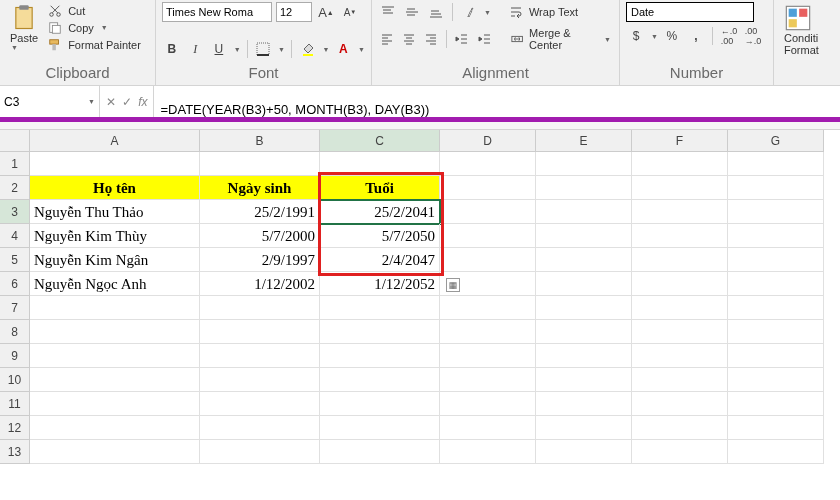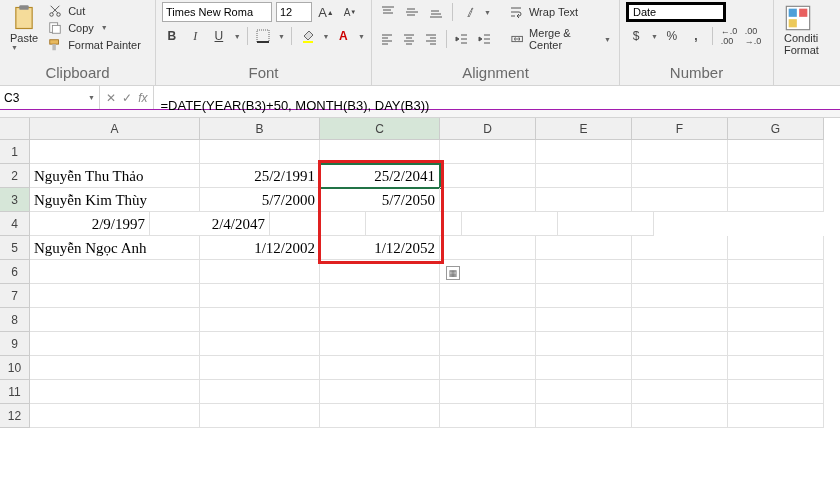--- a/index.html
+++ b/index.html
@@ -13,25 +13,25 @@
 .ribbon-col { display: flex; flex-direction: column; gap: 1px; }
 .small-btn { font-size: 11px; color: #333; padding: 1px 2px; display: flex; align-items: center; gap: 6px; }
 .icon-sm { width: 14px; height: 14px; display: inline-block; }
 .big-btn { display: flex; flex-direction: column; align-items: flex-start; padding: 2px 4px; font-size: 11px; color: #333; }
 .big-btn .icon-lg { width: 28px; height: 28px; }
 .font-sel { border: 1px solid #ababab; background: #fff; font-size: 11px; padding: 1px 3px; height: 20px; }
 .font-name { width: 110px; }
 .font-size { width: 36px; }
 .sq-btn { width: 20px; height: 20px; border: 1px solid transparent; display: inline-flex; align-items: center; justify-content: center; font-size: 12px; color: #444; }
 .sep { width: 1px; height: 18px; background: #c7c7c7; margin: 0 2px; }
-.number-fmt { border: 3px solid #000000; background: #fff; width: 100px; height: 20px; font-size: 11px; padding: 1px 4px; }
+.number-fmt { border: 1px solid #000000; background: #fff; width: 128px; height: 20px; font-size: 11px; padding: 1px 4px; }
 .dd-arr { font-size: 7px; color: #666; margin-left: 1px; }
 
 
-.fbar { display: flex; align-items: stretch; border-bottom: 1px solid #a21caf; height: 24px; background: #fff; }
+.fbar { display: flex; align-items: stretch; border-bottom: 5px solid #a21caf; height: 36px; background: #fff; }
 .name-box { width: 100px; border-right: 1px solid #d4d4d4; display: flex; align-items: center; padding: 0 4px; font-size: 12px; justify-content: space-between; }
 .fbar-btns { display: flex; align-items: center; padding: 0 6px; border-right: 1px solid #d4d4d4; gap: 6px; color: #888; }
 .fbar-input { flex: 1; padding: 0 6px; display: flex; align-items: center; font-size: 13px; margin-top: 16px; }
 
 
 .grid-wrap { position: relative; }
 .corner { position: absolute; left: 0; top: 0; width: 30px; height: 22px; background: #f0f0f0; border-right: 1px solid #ccc; border-bottom: 1px solid #ccc; }
 .col-headers { margin-left: 30px; display: flex; height: 22px; }
 .ch { background: #f0f0f0; border-right: 1px solid #ccc; border-bottom: 1px solid #ccc; text-align: center; line-height: 22px; font-size: 12px; color: #444; }
 .row-headers { position: absolute; left: 0; top: 22px; width: 30px; }
@@ -85,21 +85,21 @@
               <rect x="5" y="7" width="4" height="7" fill="#bbb"></rect>
             </svg>
           <span>Format Painter</span>
         </div>
       </div>
     </div>
     <div class="ribbon-group-label">Clipboard</div>
   </div>
 
   <div class="ribbon-group" style="width:216px">
-    <div class="ribbon-col" style="gap:4px">
+    <div class="ribbon-col" style="gap:17px">
       <div class="ribbon-row">
         <input class="font-sel font-name" value="Times New Roma" style="">
         <input class="font-sel font-size" value="12" style="">
         <span class="sq-btn" style="font-size:13px">A<sup style="font-size:7px">▲</sup></span>
         <span class="sq-btn" style="font-size:10px">A<sup style="font-size:6px">▼</sup></span>
       </div>
       <div class="ribbon-row">
         <span class="sq-btn" style="font-weight:bold">B</span>
         <span class="sq-btn" style="font-style:italic;font-family:serif">I</span>
         <span class="sq-btn" style="text-decoration:underline">U</span>
@@ -296,20 +296,29 @@
     <div class="row">
         <div class="cell wA"></div>
         <div class="cell wB"></div>
         <div class="cell wC"></div>
         <div class="cell wD"></div>
         <div class="cell wE"></div>
         <div class="cell wF"></div>
         <div class="cell wG"></div>
       </div>
 
+    <div class="row">
+      <div class="cell wA hdr-yellow">Họ tên</div>
+      <div class="cell wB hdr-yellow">Ngày sinh</div>
+      <div class="cell wC hdr-yellow">Tuổi</div>
+      <div class="cell wD"></div>
+        <div class="cell wE"></div>
+        <div class="cell wF"></div>
+        <div class="cell wG"></div>
+    </div>
 
     <div class="row">
       <div class="cell wA">Nguyễn Thu Thảo</div>
       <div class="cell wB r-align">25/2/1991</div>
       <div class="cell wC r-align active-cell">25/2/2041</div>
       <div class="cell wD"></div>
         <div class="cell wE"></div>
         <div class="cell wF"></div>
         <div class="cell wG"></div>
     </div>
@@ -318,20 +327,21 @@
       <div class="cell wA">Nguyễn Kim Thùy</div>
       <div class="cell wB r-align">5/7/2000</div>
       <div class="cell wC r-align">5/7/2050</div>
       <div class="cell wD"></div>
         <div class="cell wE"></div>
         <div class="cell wF"></div>
         <div class="cell wG"></div>
     </div>
 
     <div class="row">
+      <div class="cell wA">Nguyễn Kim Ngân</div>
       <div class="cell wB r-align">2/9/1997</div>
       <div class="cell wC r-align">2/4/2047</div>
       <div class="cell wD"></div>
         <div class="cell wE"></div>
         <div class="cell wF"></div>
         <div class="cell wG"></div>
     </div>
 
     <div class="row">
       <div class="cell wA">Nguyễn Ngọc Anh</div>

